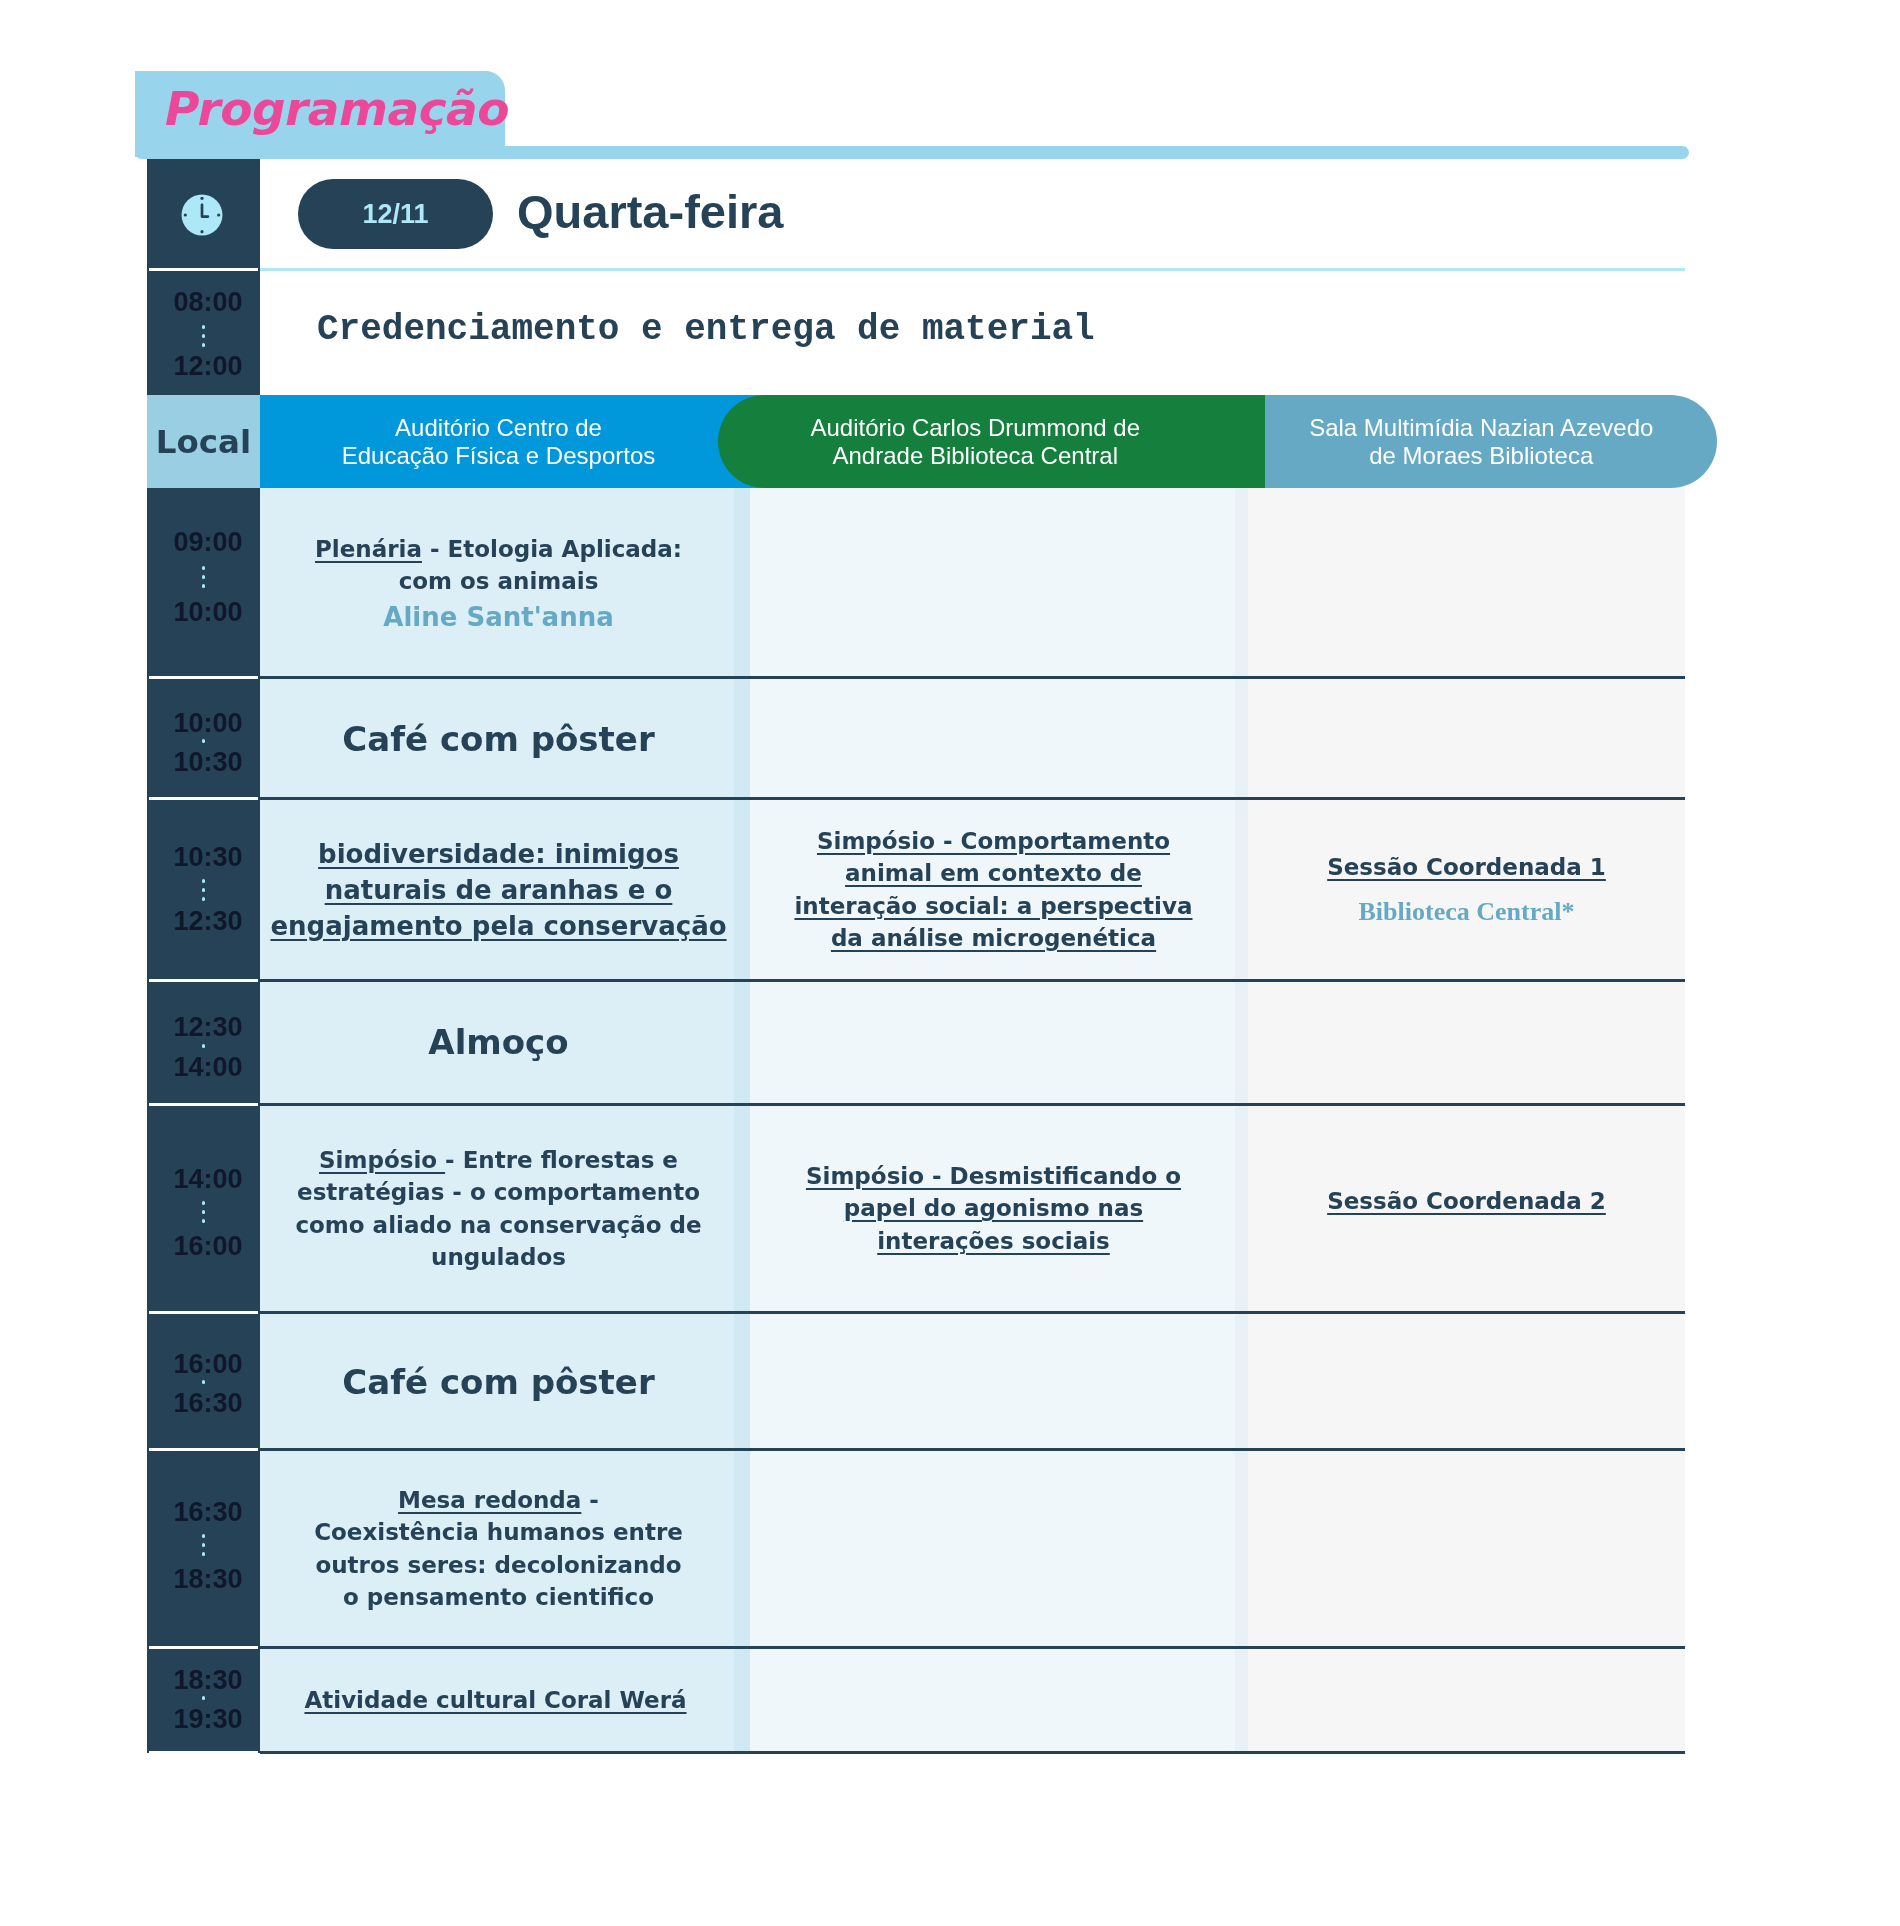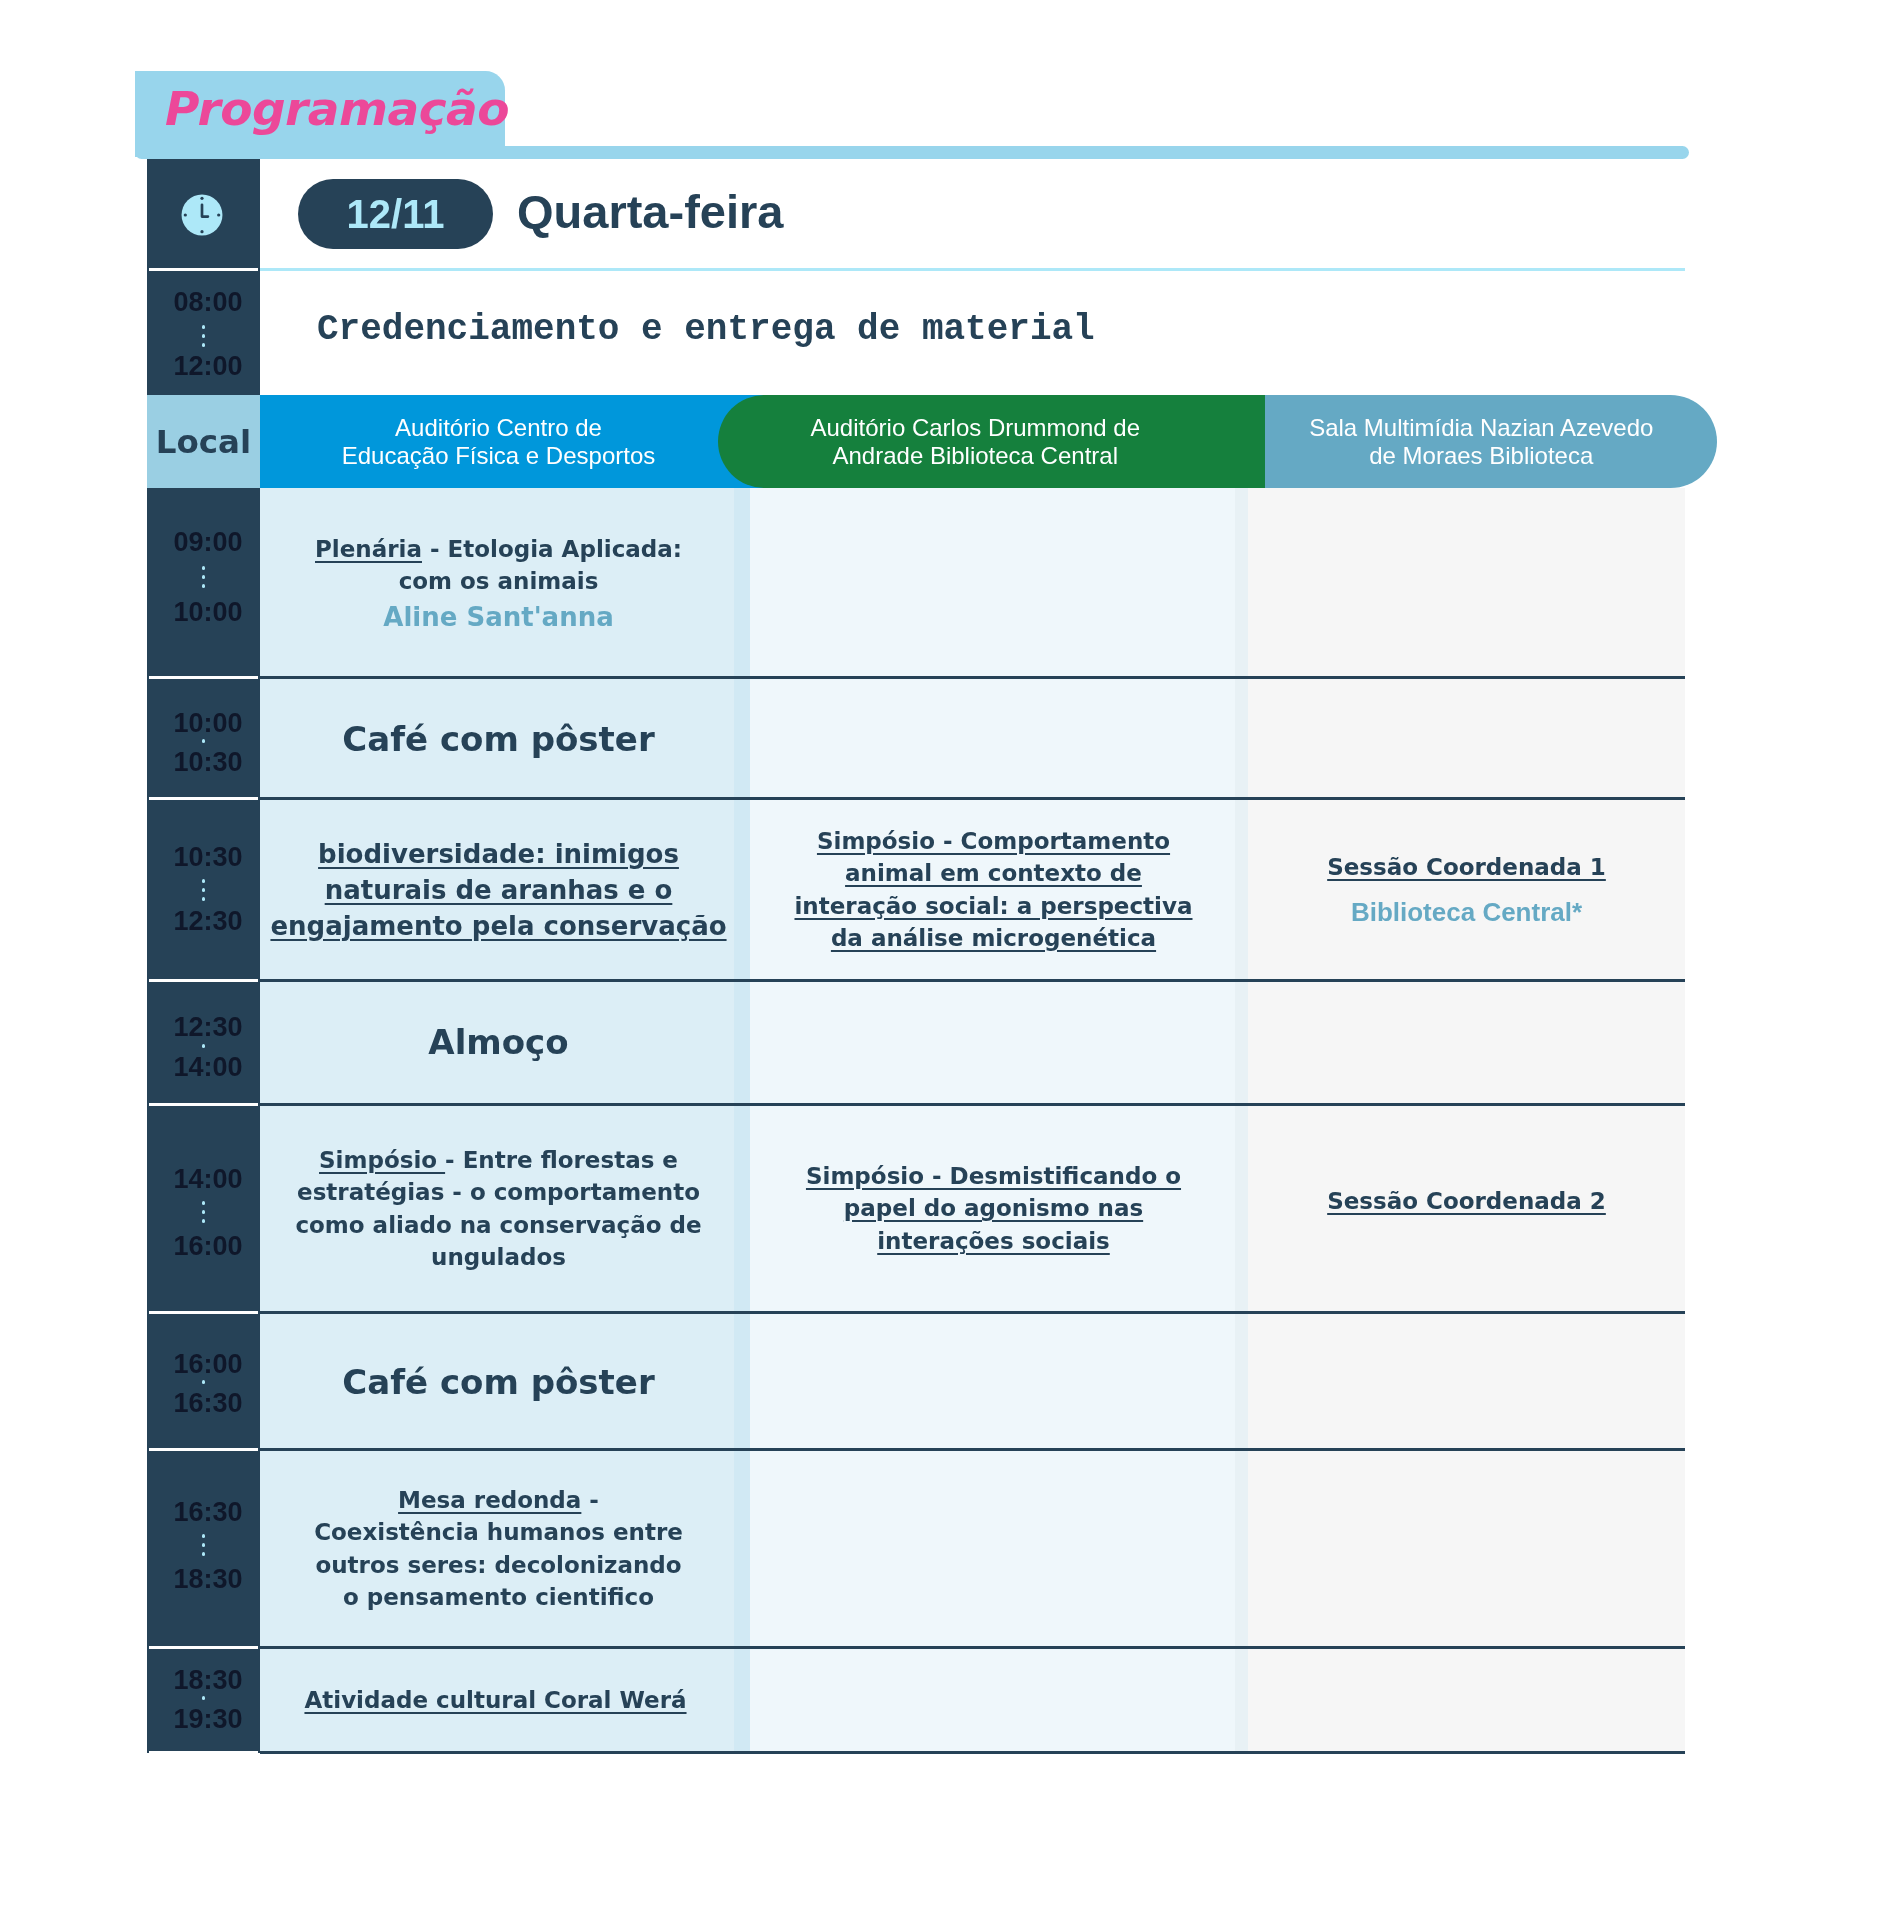--- a/index.html
+++ b/index.html
@@ -11,21 +11,21 @@
   .title-text { left:165px; top:81px; font-size:47px; font-weight:bold; color:#ec4899; letter-spacing:-0.5px;font-style:italic; }
   .title-bar { left:135px; top:146px; width:1554px; height:13px; background:#98D5EC; border-radius:0 6.5px 6.5px 6.5px; }
 
   
   .time-col { left:147px; top:159px; width:113px; height:1594px; background:#264257; }
   .row-sep-white { position:absolute; left:149px; width:109px; height:3.2px; background:#ffffff; }
   .row-sep-dark { position:absolute; left:260px; width:1425px; height:3.2px; background:#264257; }
 
   
   .clock { left:181px; top:194px; width:42px; height:42px; }
-  .date-pill { left:298px; top:179px; width:195px; height:70px; background:#264257; border-radius:35px; color:#ADE8F8; font-size:40px; font-weight:bold; display:flex; align-items:center; justify-content:center; font-family:"Liberation Sans", sans-serif; }
+  .date-pill { left:298px; top:179px; width:195px; height:70px; background:#264257; border-radius:35px; color:#ADE8F8; font-size:27px; font-weight:bold; display:flex; align-items:center; justify-content:center; font-family:"Liberation Sans", sans-serif; }
   .weekday { left:517px; top:184px; font-size:47px; font-weight:bold; color:#264257; font-family:"Liberation Sans", sans-serif; }
   .header-line { left:260px; top:268px; width:1425px; height:2.7px; background:#ADE8F8; }
 
   .time-label { position:absolute; left:147px; width:122px; text-align:center; color:#0f172a; font-weight:bold; font-size:27px; line-height:1; font-family:"Liberation Sans", sans-serif; }
   .time-dots { position:absolute; left:147px; width:113px; display:flex; flex-direction:column; align-items:center; gap:5.4px; }
   .time-dots span { width:3.8px; height:3.8px; border-radius:50%; background:#ADE8F8; display:block; }
 
   .cred { left:317px; top:309px; font-size:36px; font-weight:bold; color:#264257;font-family:Liberation Mono, monospace; }
 
   
@@ -45,21 +45,21 @@
   .cell { position:absolute; display:flex; flex-direction:column; align-items:center; justify-content:center; text-align:center; color:#264257; font-weight:bold; }
   .c1 { left:260px; width:477px; }
   .c2 { left:750px; width:487px; }
   .c3 { left:1248px; width:437px; }
   .txt-sm { font-size:23px; line-height:32.5px; }
   .txt-md { font-size:26px; line-height:36px; }
   .txt-lg { font-size:34px; }
   .u { text-decoration:underline; text-underline-offset:4.3px; text-decoration-thickness:2.2px; }
   .accent { color:#65A9C4; }
   .speaker { font-size:26px; margin-top:3.2px; }
-  .lib { font-family:Liberation Sans, sans-serif; font-size:26px; margin-top:12px; }
+  .lib { font-family:Liberation Serif, serif; font-size:26px; margin-top:12px; }
 </style>
 </head>
 <body>
 
 <div class="abs title-bar"></div>
 <div class="abs title-tab"></div>
 <div class="abs title-text">Programação</div>
 
 <div class="abs col1"></div>
 <div class="abs col1-edge"></div>

